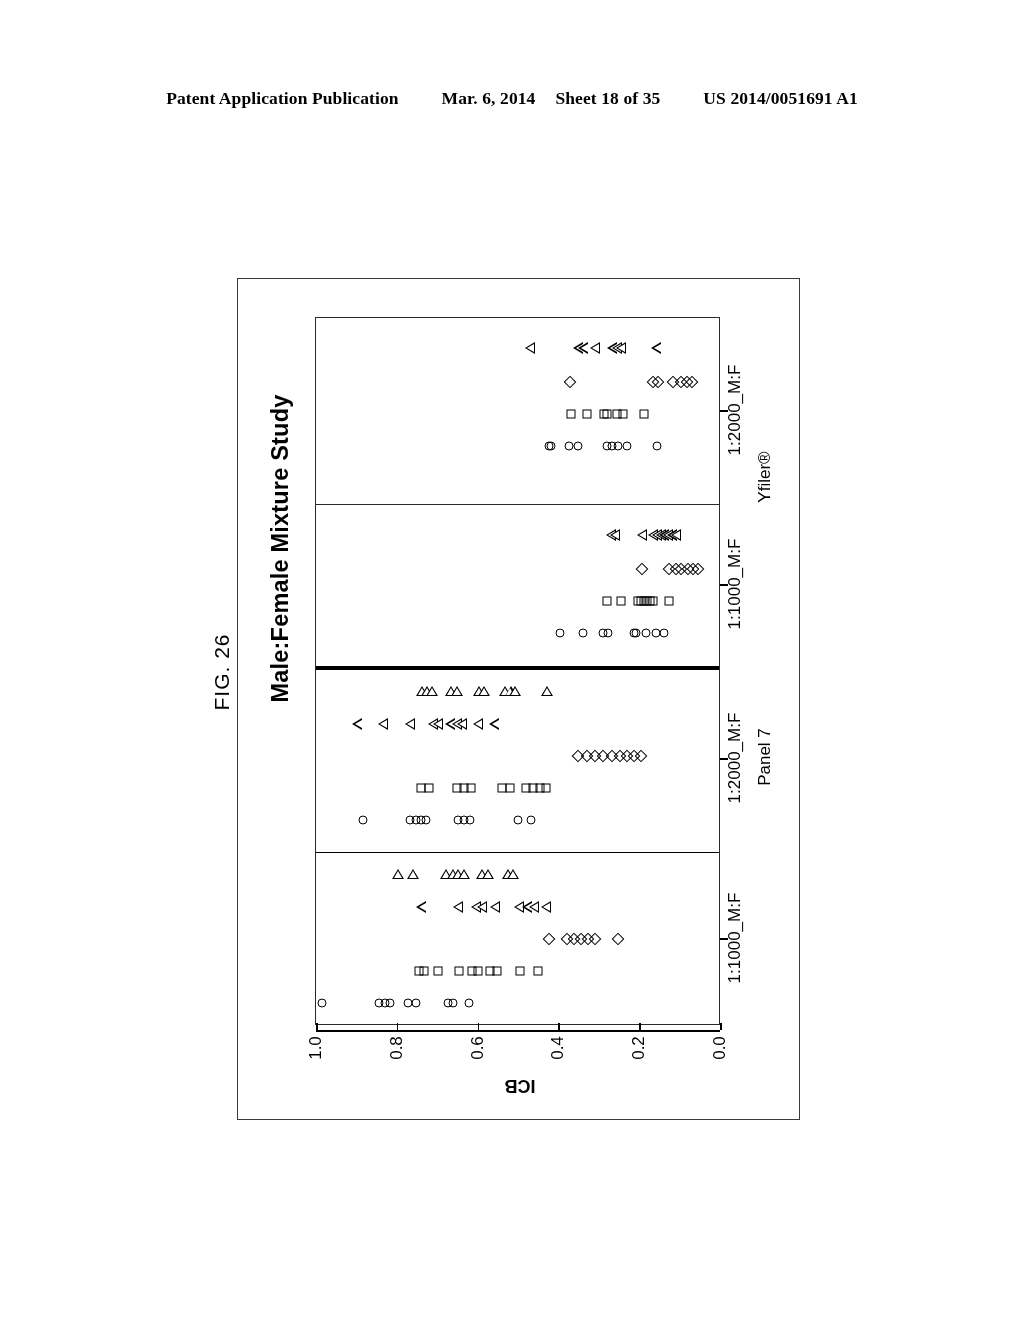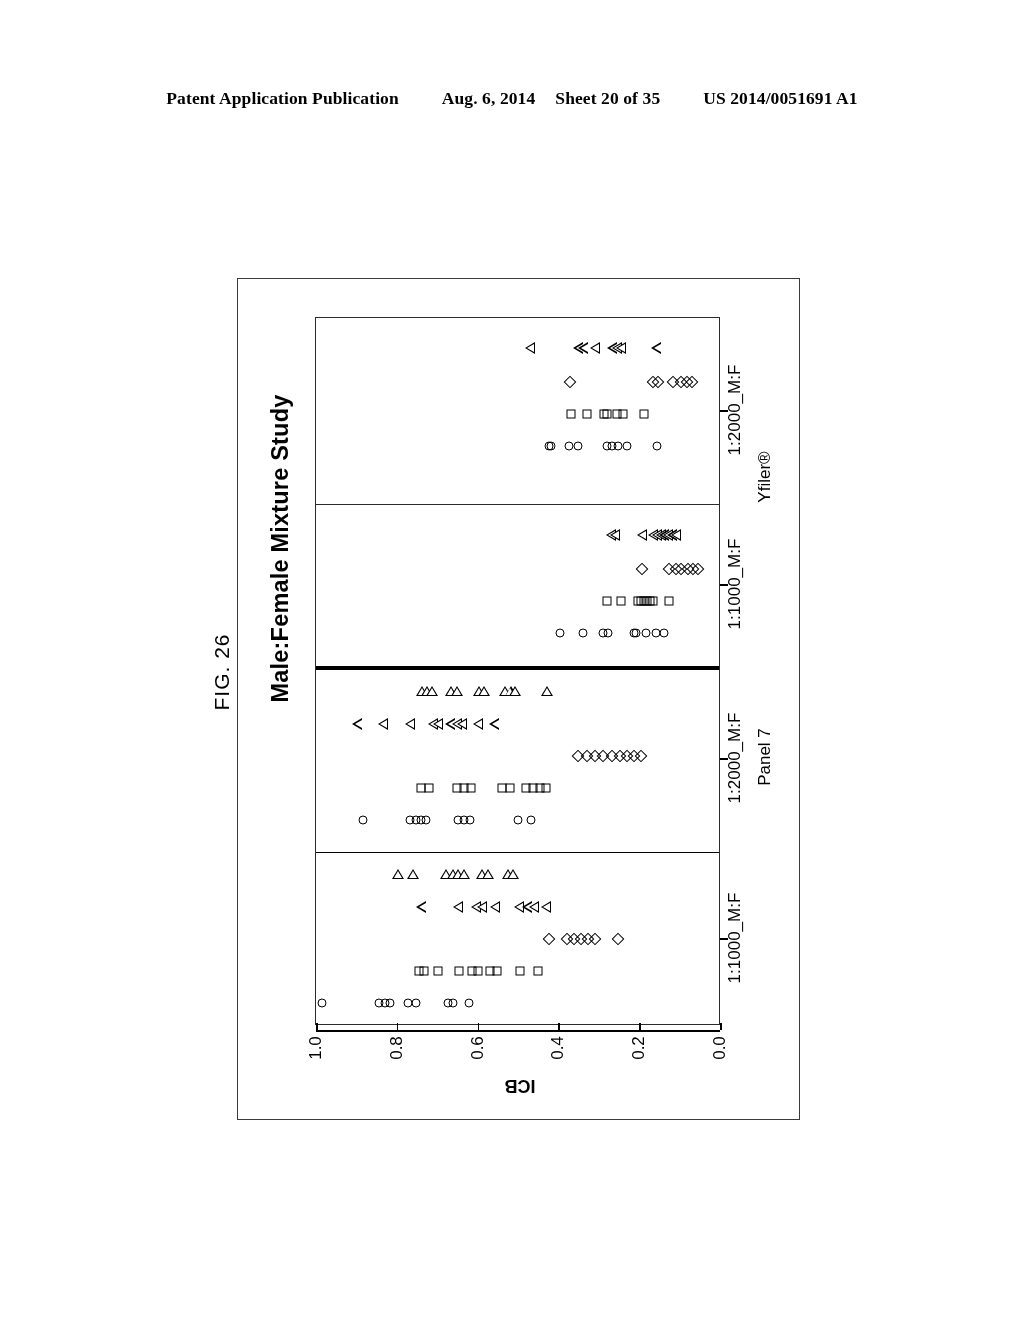--- a/index.html
+++ b/index.html
@@ -225,23 +225,23 @@
     transform-origin: center center;
     white-space: nowrap;
   }
 </style>
 </head>
 <body>
 
 <div id="patent-header">
   <span class="seg">Patent Application Publication</span>
   <span class="gap-wide"></span>
-  <span class="seg">Aug. 6, 2014</span>
+  <span class="seg">Mar. 6, 2014</span>
   <span class="gap-small"></span>
-  <span class="seg">Sheet 20 of 35</span>
+  <span class="seg">Sheet 18 of 35</span>
   <span class="gap-wide"></span>
   <span class="seg">US 2014/0051691 A1</span>
 </div>
 
 <div id="fig-label">FIG. 26</div>
 
 <div id="figure-frame"></div>
 
 <div id="chart-title">Male:Female Mixture Study</div>
 

